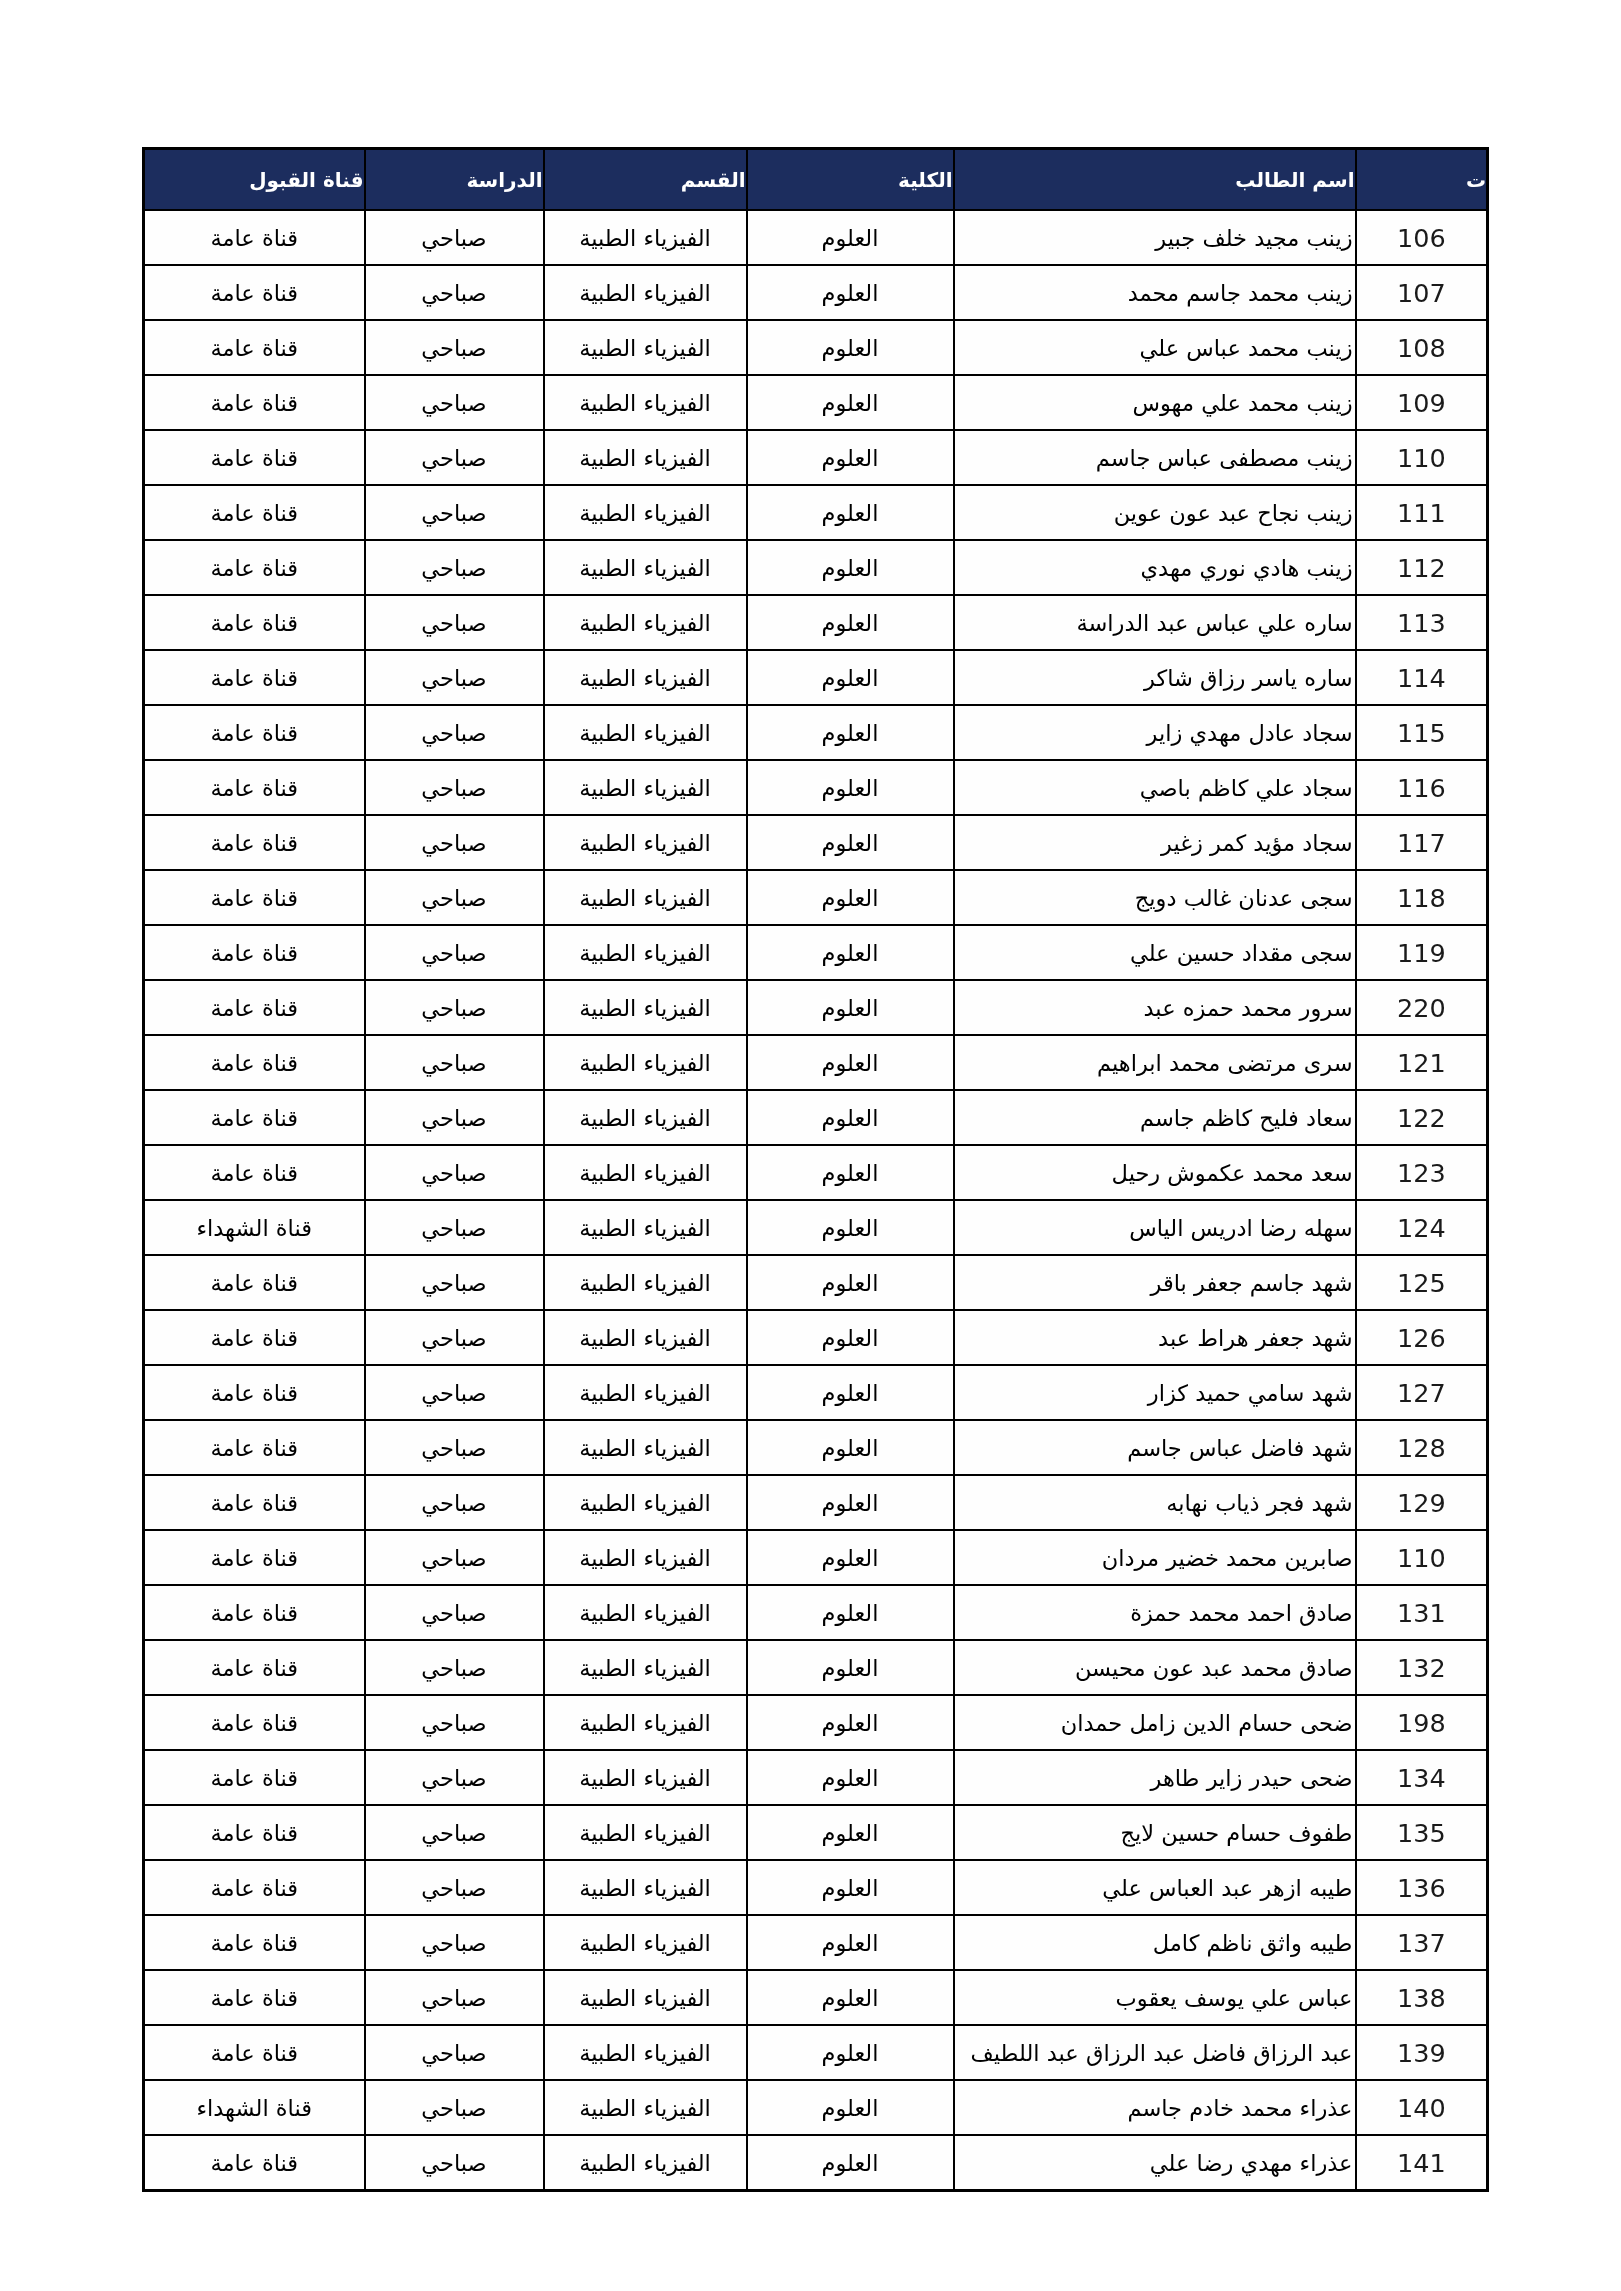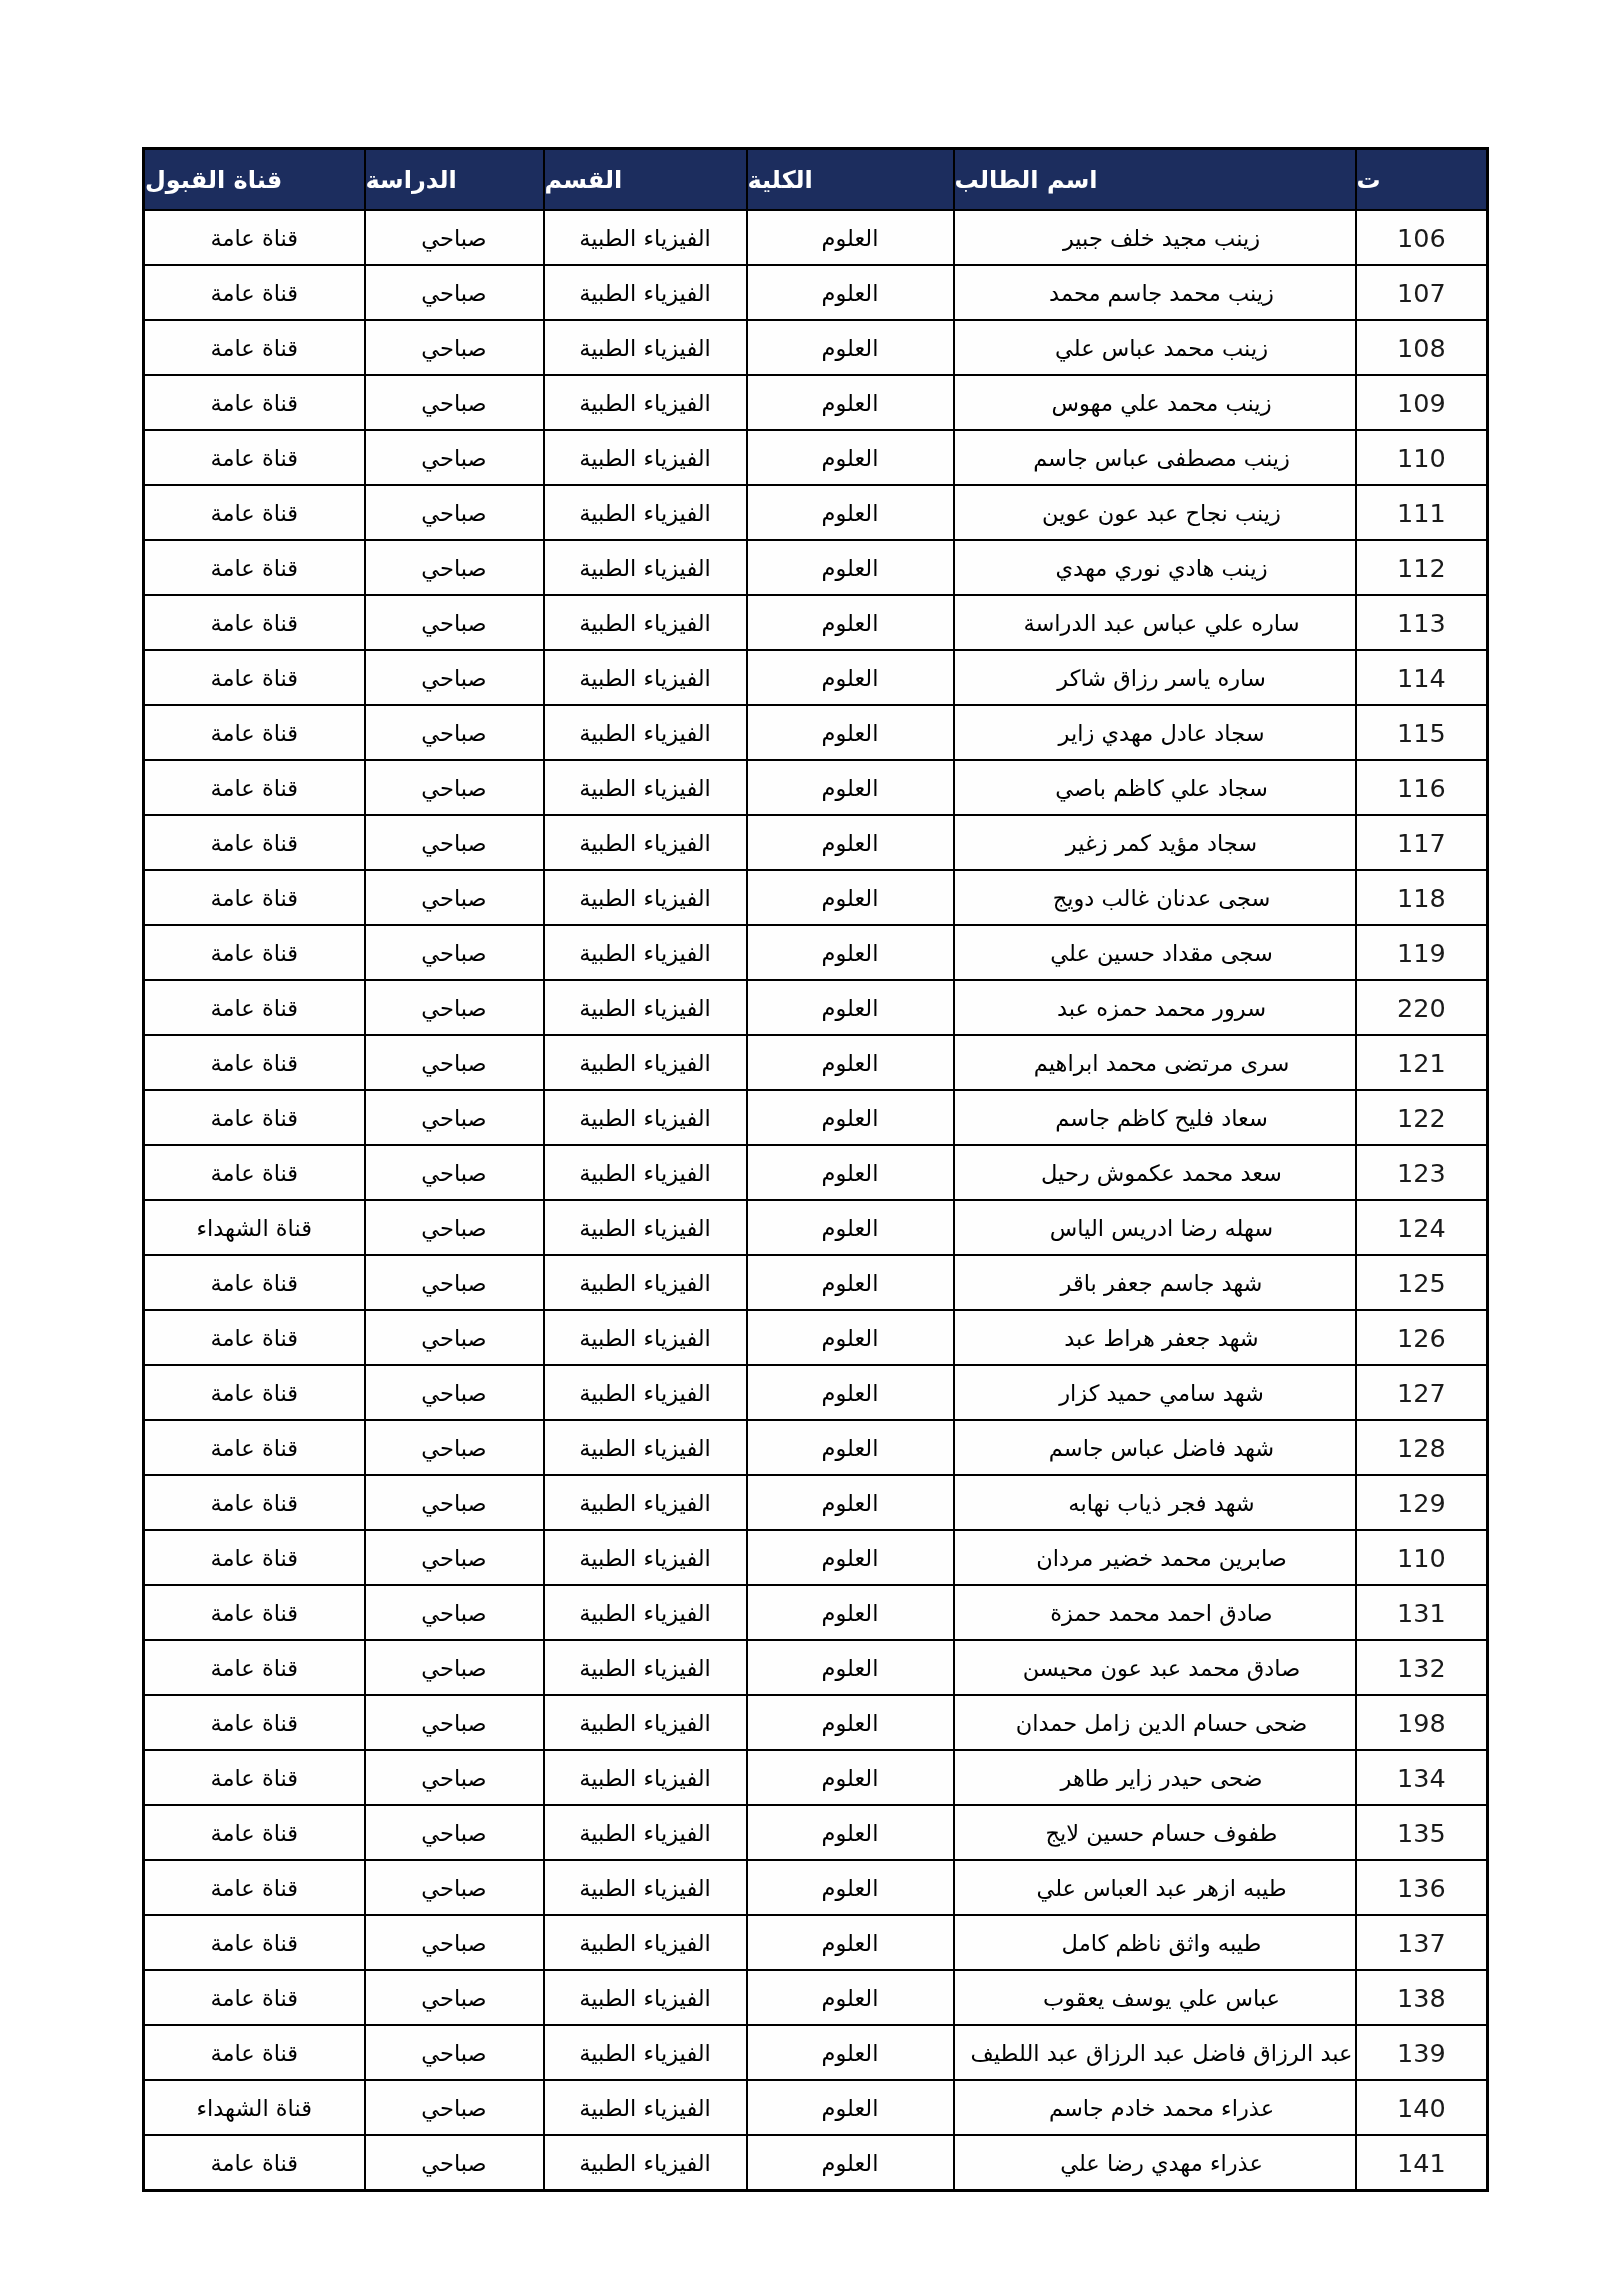--- a/index.html
+++ b/index.html
@@ -21,25 +21,25 @@
     left: 142px;
     border-collapse: collapse;
     table-layout: fixed;
     direction: rtl;
     border: 3.9px solid #000000;
   }
   table.students th {
     background: #1C2D5E;
     color: #ffffff;
     font-weight: bold;
-    font-size: 24px;
+    font-size: 20px;
     height: 59px;
     border: 2.9px solid #000000;
     padding: 0;
-    text-align: left;
+    text-align: right;
     white-space: nowrap;
     overflow: hidden;
   }
   table.students td {
     background: #fefefe;
     color: #000000;
     font-size: 22.5px;
     height: 53px;
     border: 2.9px solid #000000;
     padding: 0;
@@ -47,20 +47,21 @@
     vertical-align: middle;
     white-space: nowrap;
     overflow: hidden;
   }
   table.students td.idx-cell {
     font-size: 25.5px;
     color: #1a1a1a;
     margin-top: 41px;
   }
   table.students td.name-cell {
+    text-align: right;
     padding-right: 2px;
     padding-left: 16px;
   }
 </style>
 </head>
 <body>
 
 <div class="page">
   <table class="students">
     <colgroup>

